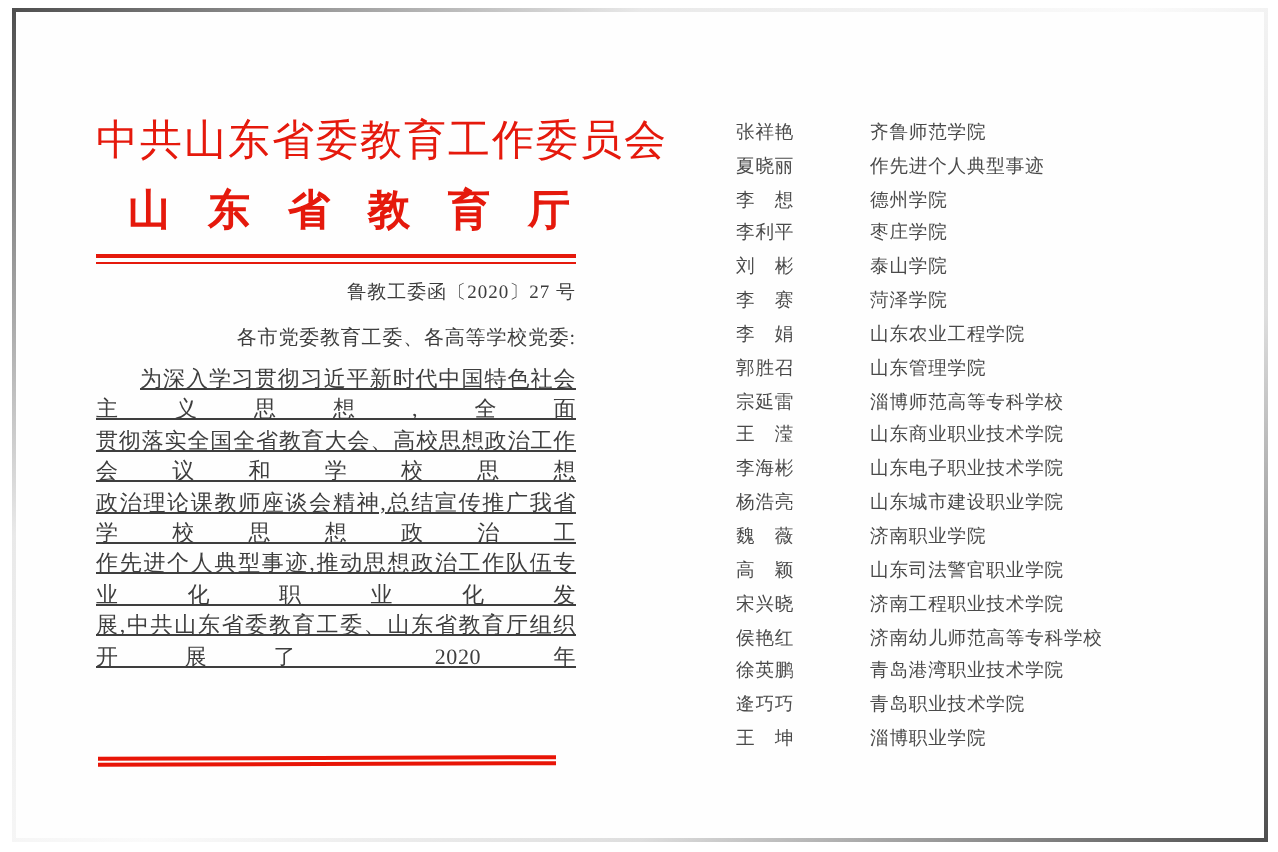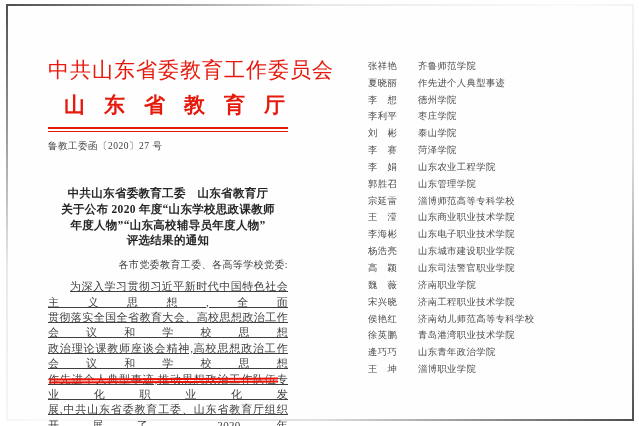--- a/index.html
+++ b/index.html
@@ -29,21 +29,21 @@
     color:var(--red); font-size:21px; font-weight:bold;
     margin-top:7px; padding:0 3px;
     text-align:justify; text-align-last:justify;margin-left:13px;
   }
   .red-rule {
     margin-top:8px; height:5px;
     border-top:2px solid var(--red);
     border-bottom:1px solid var(--red);
   }
   .doc-number {
-    margin-top:8px; 
+    margin-top:8px; text-align:right;
     font-size:9.5px; color:#3c3c3c; letter-spacing:0.5px;
   }
   .doc-title {
     margin-top:33px;
     font-size:11.5px; font-weight:bold; color:#262626;
     text-align:center; line-height:15.8px; letter-spacing:0.3px;
   }
   .salutation {
     margin-top:9px; font-size:10px; color:#3e3e3e; letter-spacing:0.4px;text-align:right;
   }
@@ -64,49 +64,43 @@
   .page-right {
     position:absolute; left:355px; top:56px; width:252px;
   }
   .list-row {
     position:relative;
     display:flex; align-items:flex-end;
     height:16.85px;
     font-size:9.3px; color:#4a4a4a; letter-spacing:0.4px;
   }
   .cell-name { width:50px; margin-left:13px; white-space:nowrap; }
-  .cell-school { white-space:nowrap; }
+  .cell-school { margin-left:17px; white-space:nowrap; }
   .annotation-right {
     position:absolute; left:-2px; bottom:-3px; width:230px; height:3px;
     background:var(--ann-red); border-radius:2px;
     transform:rotate(0.3deg);
   }
   :root { --red:#e5190c; --ann-red:#e81507; }
 </style>
 </head>
 <body>
 
 <div class="photo-frame"></div>
 
 <div class="page-left">
   <div class="org-line1">中共山东省委教育工作委员会</div>
   <div class="org-line2">山东省教育厅</div>
   <div class="red-rule"></div>
   <div class="doc-number">鲁教工委函〔2020〕27 号</div>
-  <div class="doc-title">
-    <div>中共山东省委教育工委　山东省教育厅</div>
-    <div>关于公布 2020 年度“山东学校思政课教师</div>
-    <div>年度人物”“山东高校辅导员年度人物”</div>
-    <div>评选结果的通知</div>
-  </div>
   <div class="salutation">各市党委教育工委、各高等学校党委:</div>
   <div class="body-text">
     <div class="body-line indent">为深入学习贯彻习近平新时代中国特色社会主义思想,全面</div>
     <div class="body-line">贯彻落实全国全省教育大会、高校思想政治工作会议和学校思想</div>
-    <div class="body-line">政治理论课教师座谈会精神,高校思想政治工作会议和学校思想</div>
+    <div class="body-line">政治理论课教师座谈会精神,总结宣传推广我省学校思想政治工</div>
     <div class="body-line">作先进个人典型事迹,推动思想政治工作队伍专业化职业化发</div>
     <div class="body-line">展,中共山东省委教育工委、山东省教育厅组织开展了 2020 年</div>
 
   </div>
   <div class="annotation-left"></div>
 </div>
 
 <div class="page-right">
   <div class="list-row">
       <span class="cell-name">张祥艳</span>
@@ -150,40 +144,40 @@
     </div>
   <div class="list-row">
       <span class="cell-name">李海彬</span>
       <span class="cell-school">山东电子职业技术学院</span>
     </div>
   <div class="list-row">
       <span class="cell-name">杨浩亮</span>
       <span class="cell-school">山东城市建设职业学院</span>
     </div>
   <div class="list-row">
+      <span class="cell-name">魏　薇</span>
+      <span class="cell-school">济南职业学院</span>
+    </div>
+  <div class="list-row">
       <span class="cell-name">高　颖</span>
       <span class="cell-school">山东司法警官职业学院</span>
-    </div>
-  <div class="list-row">
-      <span class="cell-name">魏　薇</span>
-      <span class="cell-school">济南职业学院</span>
     </div>
   <div class="list-row">
       <span class="cell-name">宋兴晓</span>
       <span class="cell-school">济南工程职业技术学院</span>
     </div>
   <div class="list-row">
       <span class="cell-name">侯艳红</span>
       <span class="cell-school">济南幼儿师范高等专科学校</span>
     </div>
   <div class="list-row">
       <span class="cell-name">徐英鹏</span>
       <span class="cell-school">青岛港湾职业技术学院</span>
     </div>
   <div class="list-row">
       <span class="cell-name">逄巧巧</span>
-      <span class="cell-school">山东青年政治学院</span>
+      <span class="cell-school">青岛职业技术学院</span>
     </div>
   <div class="list-row">
       <span class="cell-name">王　坤</span>
       <span class="cell-school">淄博职业学院</span>
     </div>
 </div>
 
 </body></html>

